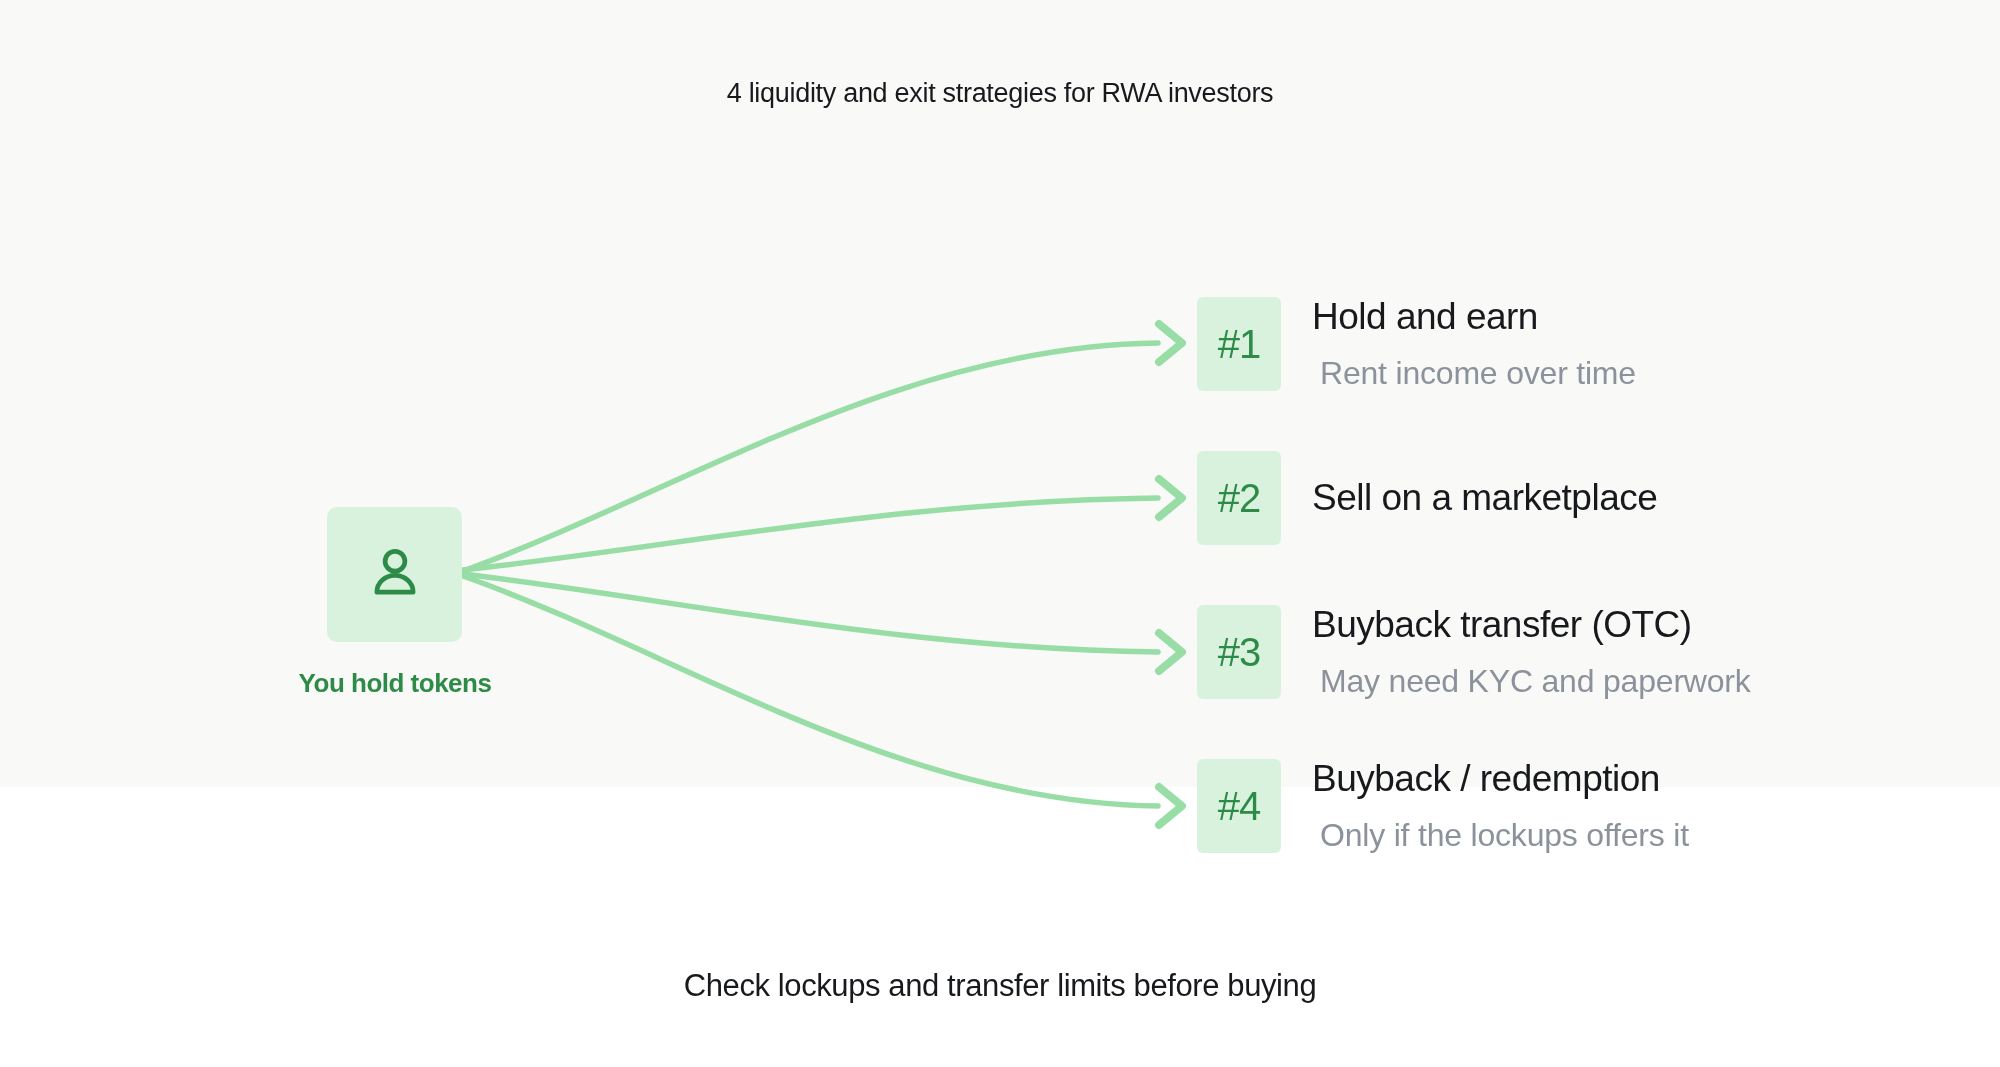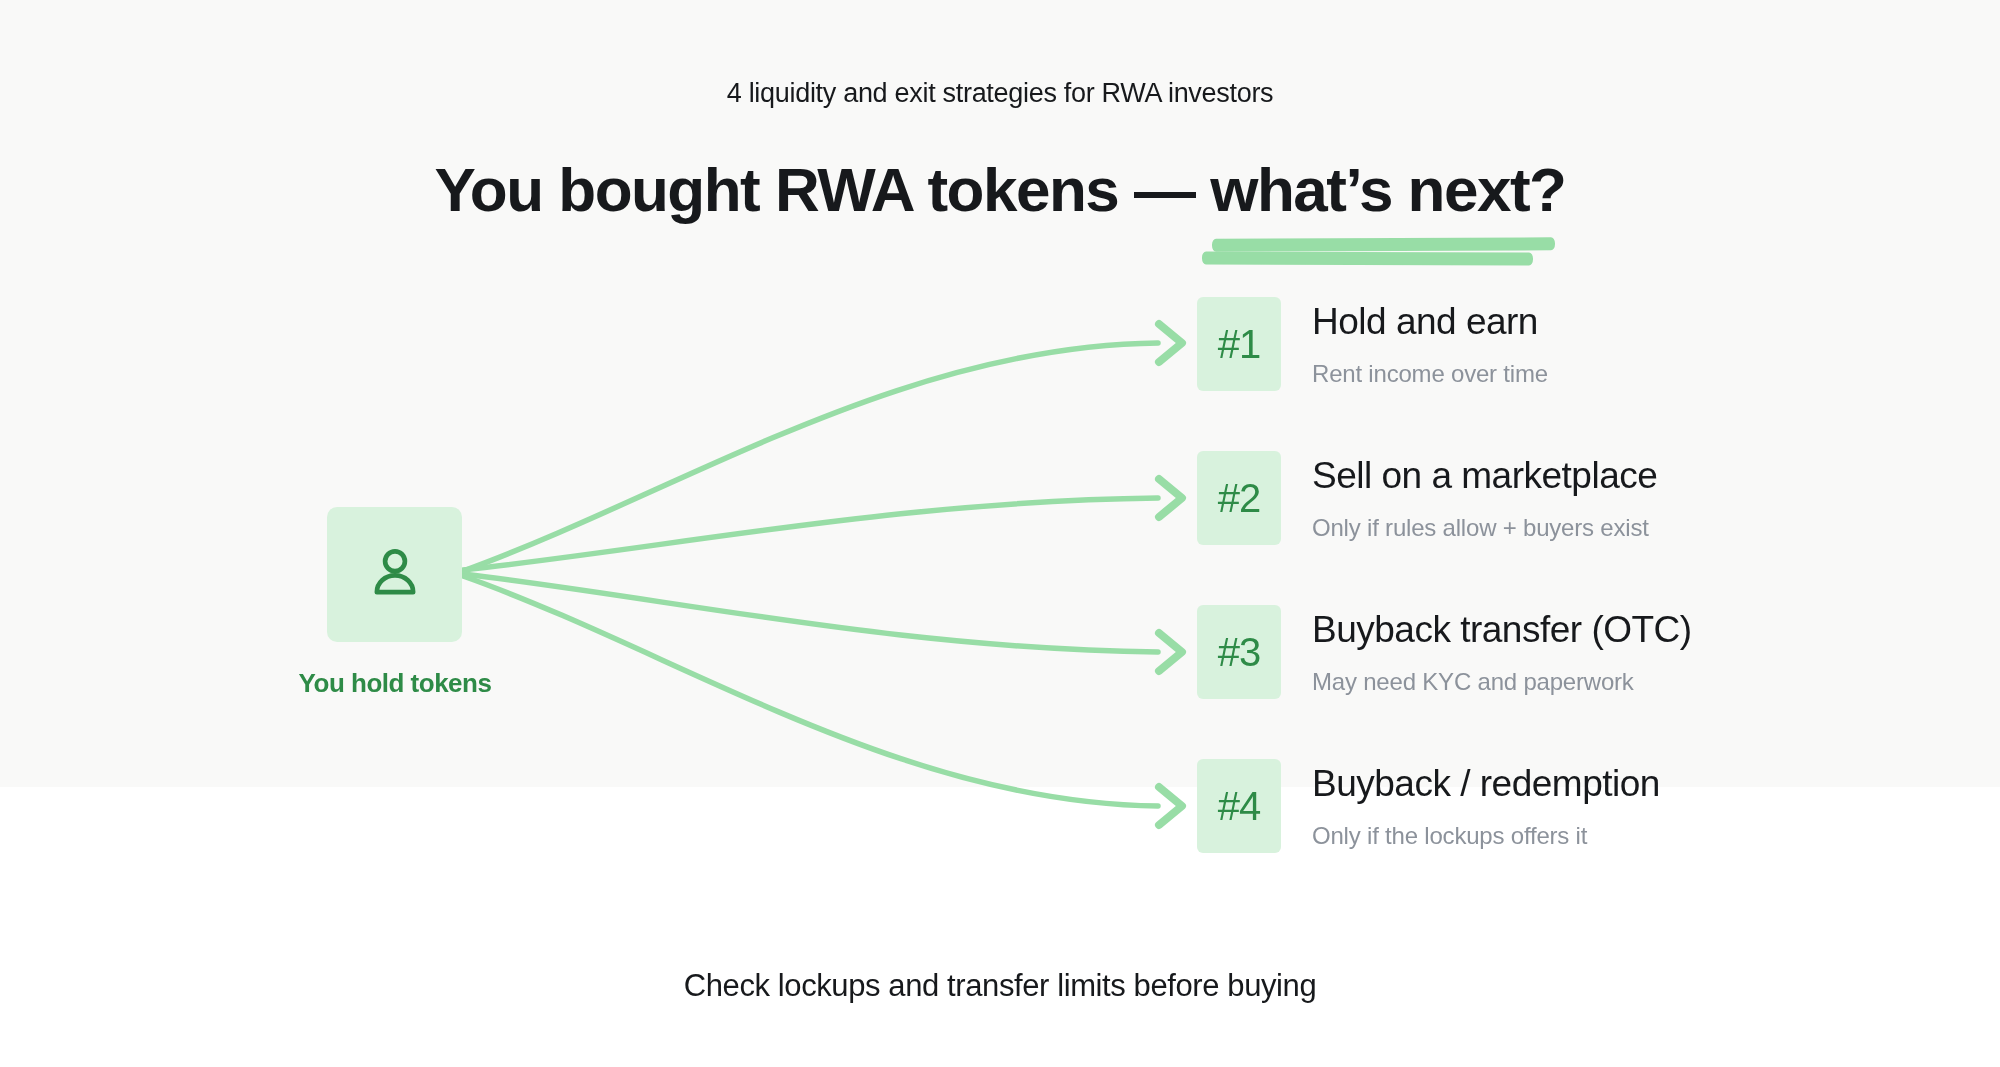--- a/index.html
+++ b/index.html
@@ -64,38 +64,37 @@
     display: flex; align-items: center; justify-content: center;
     font-size: 40px; font-weight: 500; color: var(--accent-dark, #2e8b47);
     letter-spacing: -1px;
   }
   .texts { display: flex; flex-direction: column; justify-content: center; gap: 17px; }
   .item-title {
     font-size: 37px; font-weight: 500; color: var(--ink, #17191c);
     letter-spacing: -0.5px; white-space: nowrap;
   }
   .item-sub {
-    font-size: 24px; font-weight: 400; color: var(--muted, #8c929b);
-    letter-spacing: -0.2px; white-space: nowrap;
+    font-size: 32px; font-weight: 400; color: var(--muted, #8c929b);
+    letter-spacing: -0.2px; white-space: nowrap; margin-left: 8px;
   }
 
   
   .note {
     position: absolute; top: 940px; left: 0; right: 0;
     text-align: center; font-size: 31px; font-weight: 500;
     color: var(--ink, #17191c); letter-spacing: -0.4px; margin-top: 28px;
   }
 </style>
 </head>
 <body>
 
 <div class="canvas">
 
   <div class="kicker">4 liquidity and exit strategies for RWA investors</div>
-  <h1 class="title"><span>You bought RWA tokens — </span><span class="hl"><span>what’s next?</span><span class="stroke stroke1"></span><span class="stroke stroke2"></span></span></h1>
 
   <svg class="arrows" width="2000" height="1067" viewBox="0 0 2000 1067" aria-hidden="true">
     <g>
       <path class="arrow-path" d="M463,571 C680,492 900,346 1158,343"></path>
       <polyline class="arrow-head" points="1159,324 1182,343 1159,362"></polyline>
     </g>
     <g>
       <path class="arrow-path" d="M463,570 C680,546 900,501 1158,498"></path>
       <polyline class="arrow-head" points="1159,479 1182,498 1159,517"></polyline>
     </g>
@@ -122,21 +121,20 @@
     <div class="texts">
       <div class="item-title">Hold and earn</div>
       <div class="item-sub">Rent income over time</div>
     </div>
   </div>
 
   <div class="row row-2">
     <div class="badge">#2</div>
     <div class="texts">
       <div class="item-title">Sell on a marketplace</div>
-      <div class="item-sub">Only if rules allow + buyers exist</div>
     </div>
   </div>
 
   <div class="row row-3">
     <div class="badge">#3</div>
     <div class="texts">
       <div class="item-title">Buyback transfer (OTC)</div>
       <div class="item-sub">May need KYC and paperwork</div>
     </div>
   </div>

